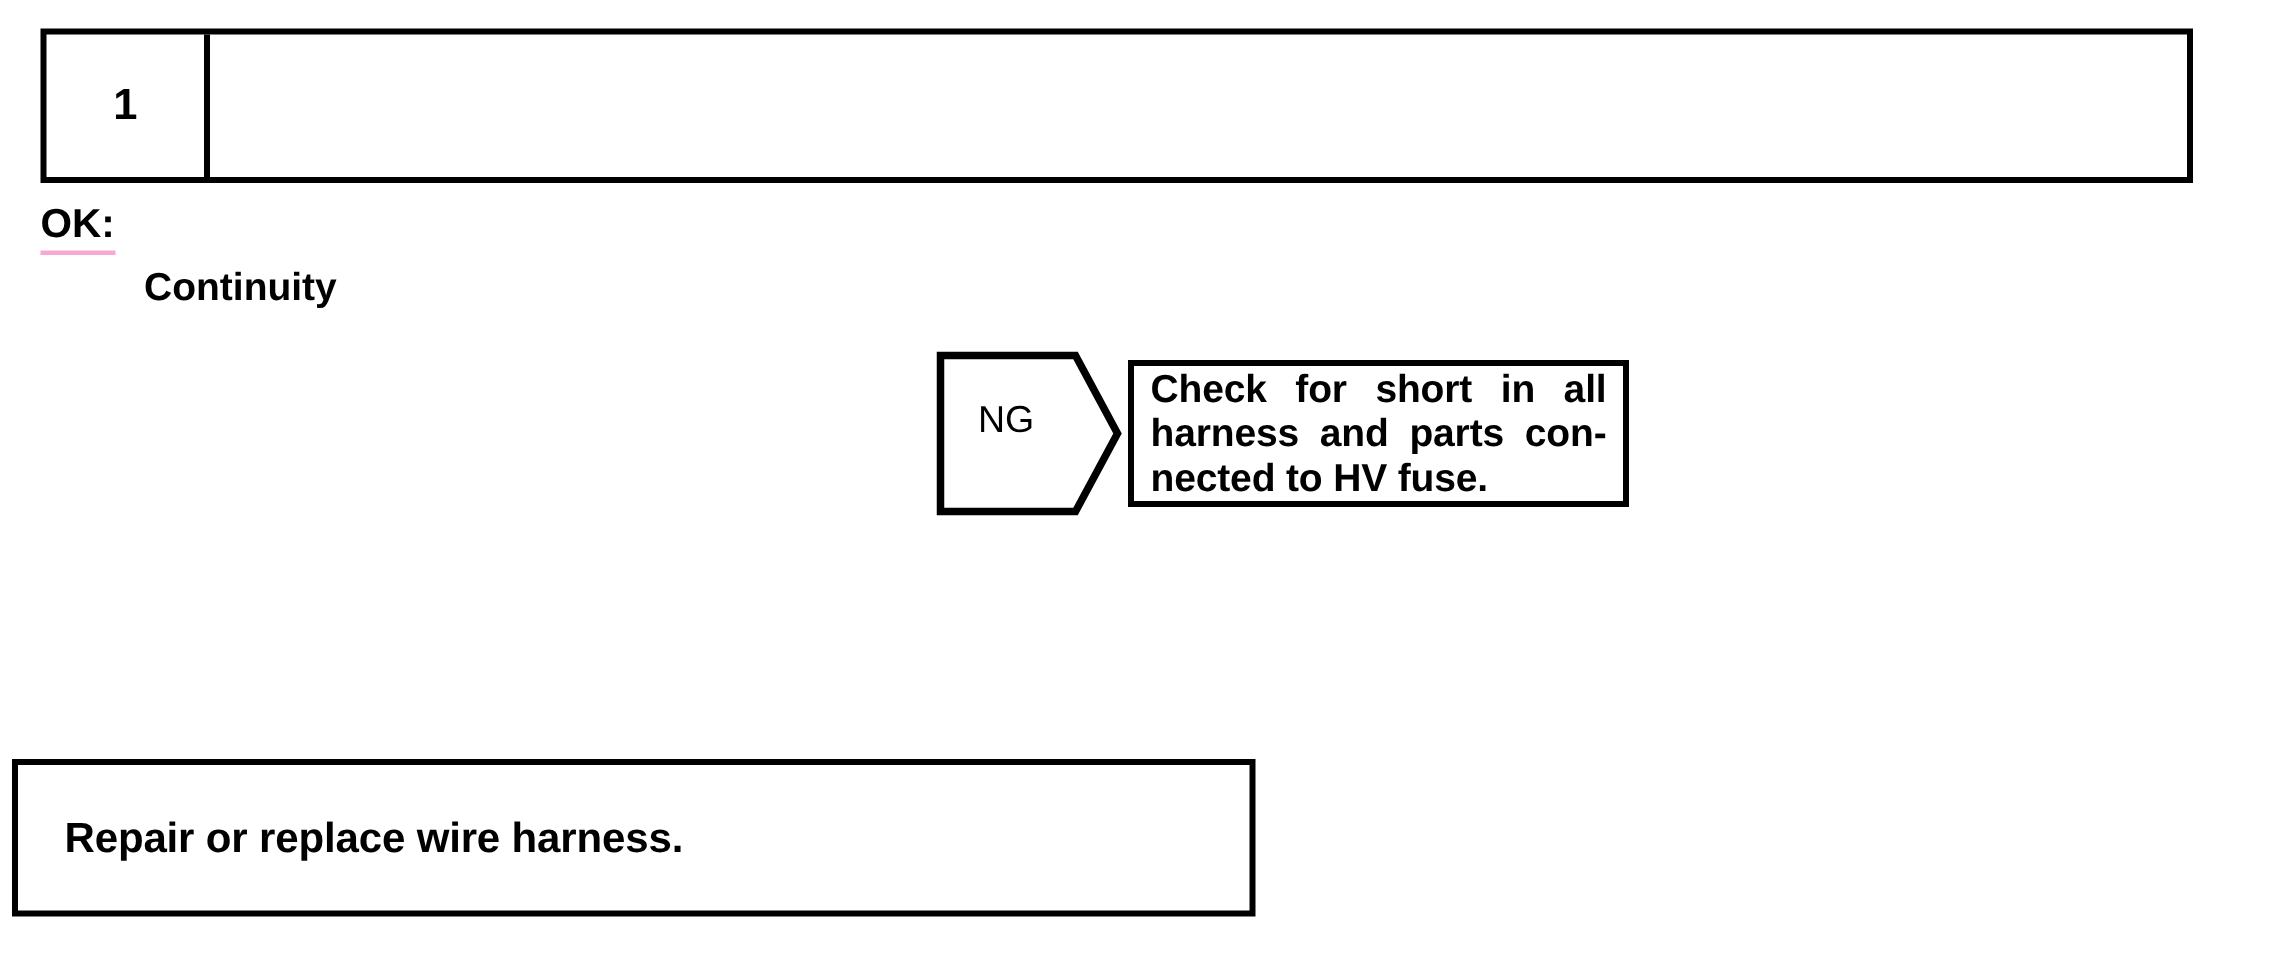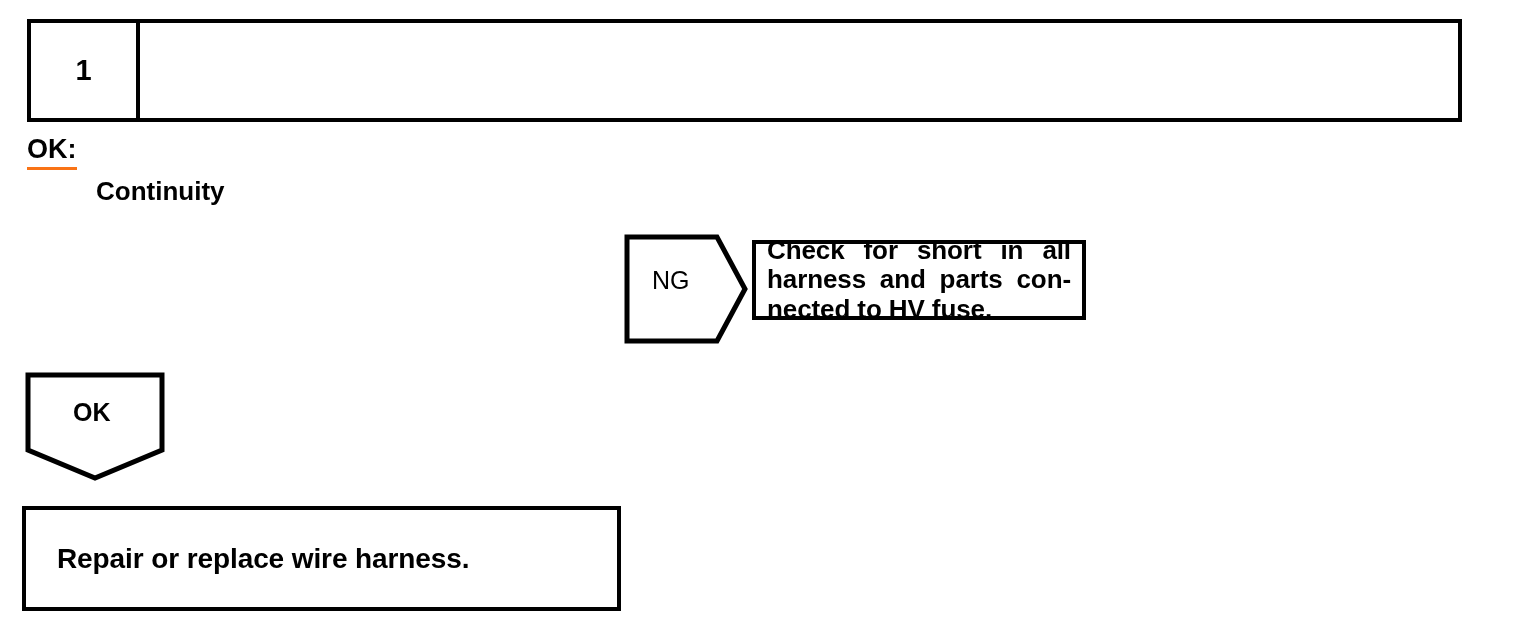--- a/index.html
+++ b/index.html
@@ -77,21 +77,21 @@
     width: 600px;
     height: 80px;
   }
   .ok-result-label {
     position: absolute;
     left: 0;
     top: 0;
     font-size: 27px;
     font-weight: bold;
     line-height: 1;
-    border-bottom: 3px solid #f97316;
+    border-bottom: 3px solid #f9a8d4;
     padding-bottom: 4px;
     display: inline-block;
   }
   .ok-result-value {
     position: absolute;
     left: 69px;
     top: 42px;
     font-size: 26px;
     font-weight: bold;
     line-height: 1;
@@ -119,21 +119,21 @@
     font-size: 25px;
     font-weight: normal;
     line-height: 1;
     letter-spacing: 0px;
   }
   .ng-box {
     position: absolute;
     left: 128px;
     top: 6px;
     width: 334px;
-    height: 80px;
+    height: 98px;
     box-sizing: border-box;
     border: 4px solid #000;
     background: #fff;
     display: flex;
     align-items: center;
   }
   .ng-box-inner {
     padding: 0 11px 0 11px;
     width: 100%;
     box-sizing: border-box;
@@ -163,23 +163,23 @@
     left: 48px;
     top: 28px;
     font-size: 25px;
     font-weight: bold;
     line-height: 1;
   }
 
   
   .final-box {
     position: absolute;
-    left: 22px;
+    left: 8px;
     top: 506px;
-    width: 599px;
+    width: 829px;
     height: 105px;
     box-sizing: border-box;
     border: 4px solid #000;
     background: #fff;
     display: flex;
     align-items: center;
   }
   .final-box-text {
     font-size: 28px;
     font-weight: bold;
@@ -212,24 +212,18 @@
       </svg>
     </div>
     <div class="ng-arrow-label">NG</div>
     <div class="ng-box">
       <div class="ng-box-inner">
         <p class="ng-box-text">Check for short in all harness and parts con-nected to HV fuse.</p>
       </div>
     </div>
   </div>
 
-  <div class="ok-arrow-wrap">
-    <svg width="140" height="110" viewBox="0 0 140 110" xmlns="http://www.w3.org/2000/svg">
-      <polygon points="3,3 137,3 137,78 70,106 3,78" fill="#ffffff" stroke="#000000" stroke-width="5" stroke-linejoin="miter"></polygon>
-    </svg>
-    <div class="ok-arrow-label">OK</div>
-  </div>
 
   <div class="final-box">
     <span class="final-box-text">Repair or replace wire harness.</span>
   </div>
 
 </div>
 
 </body></html>

